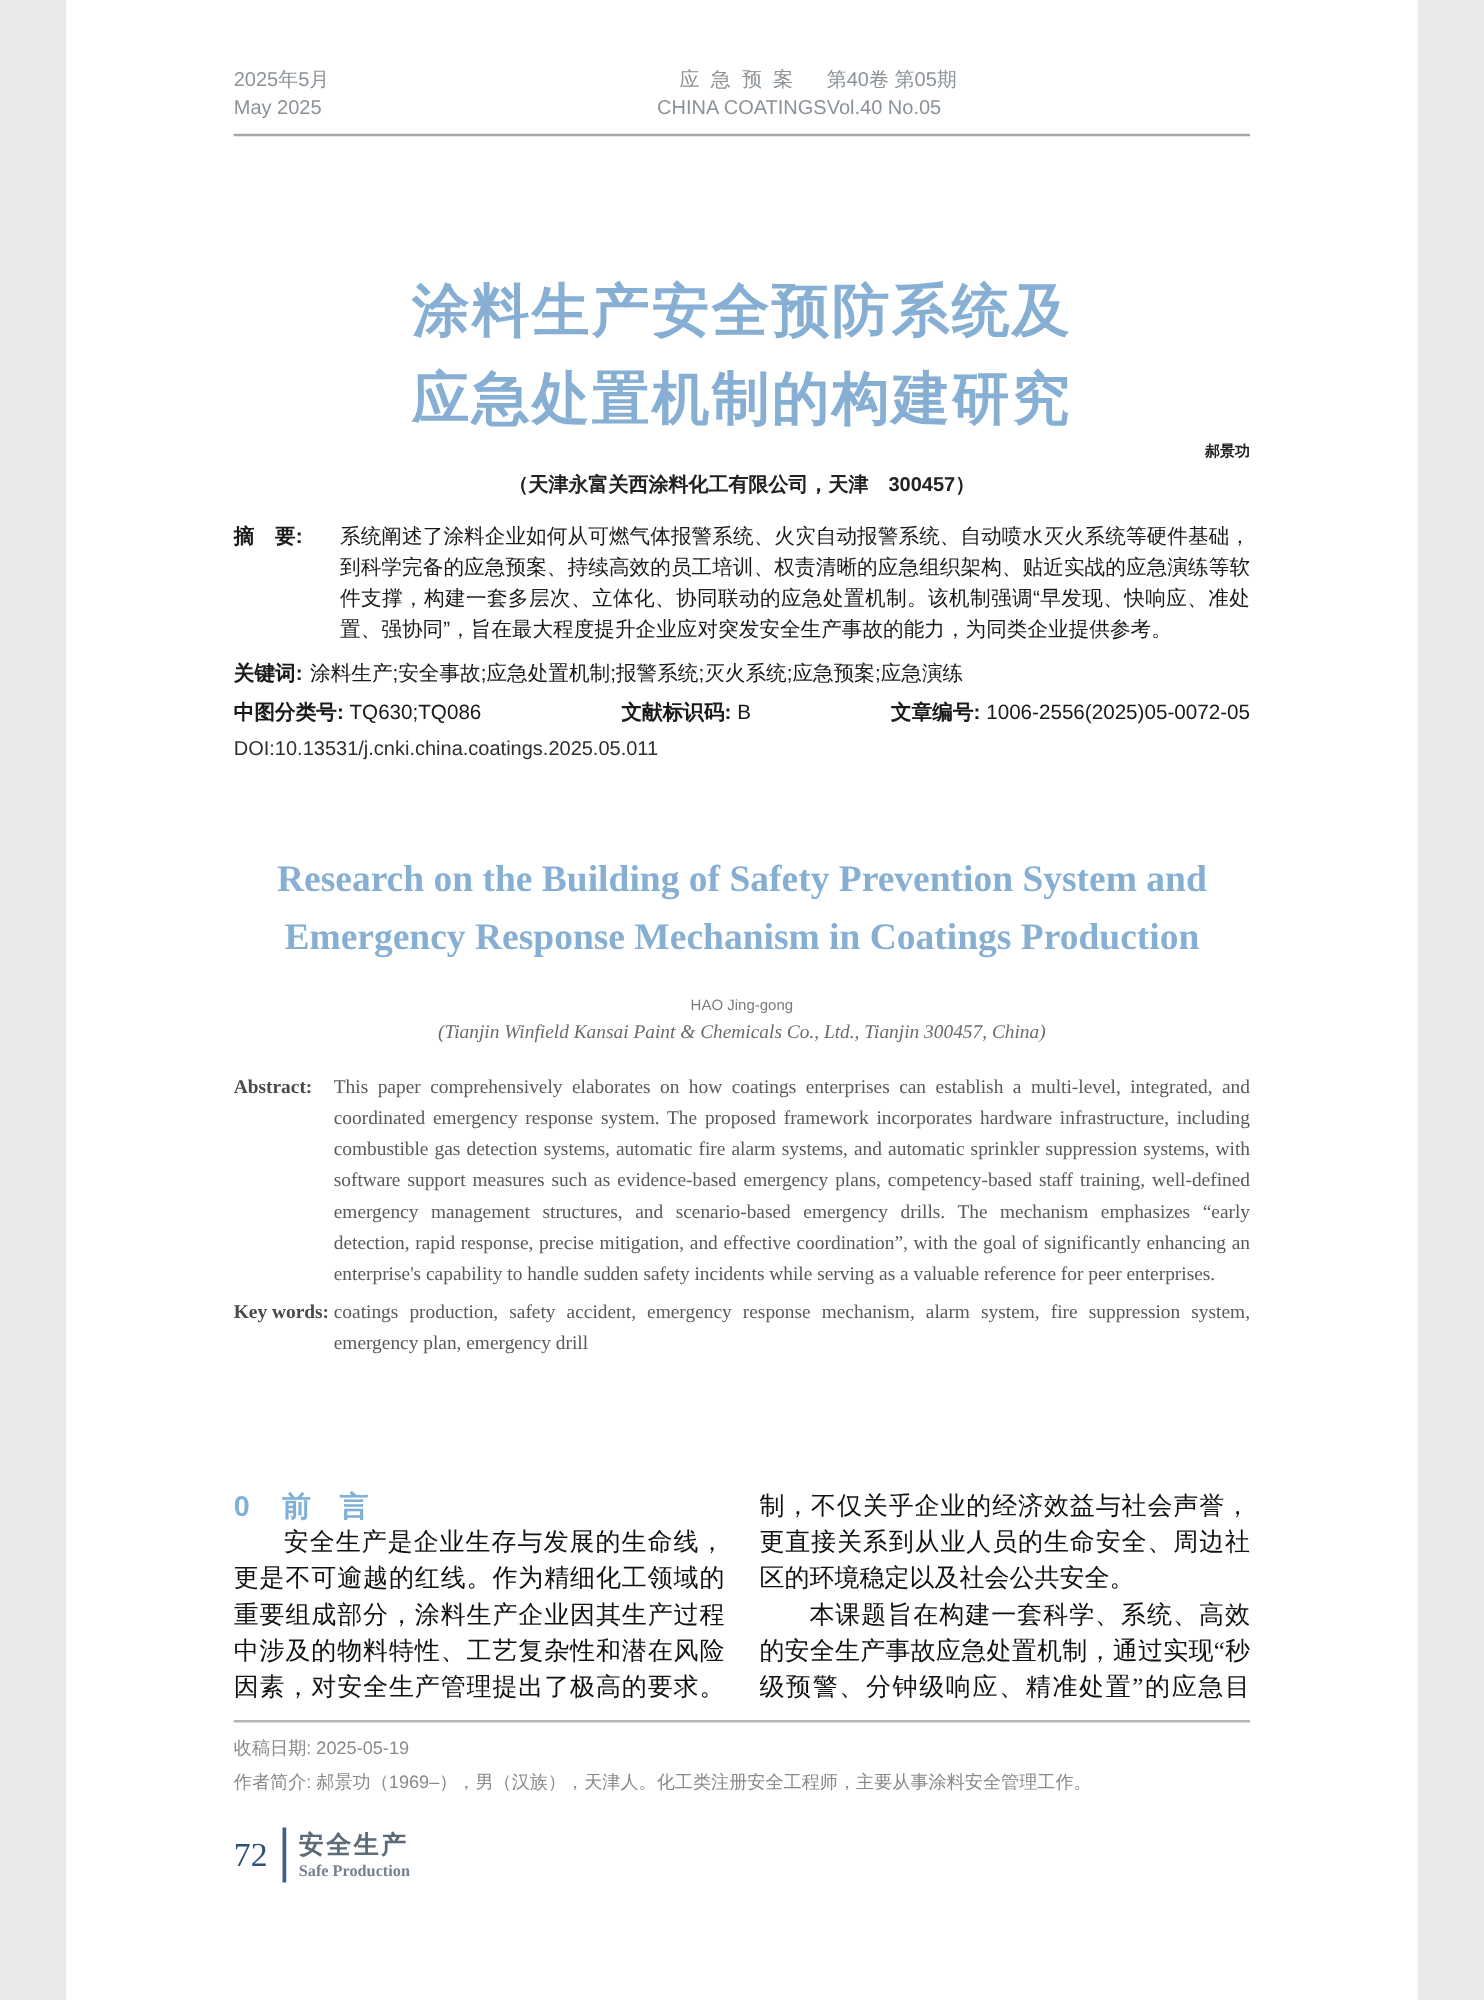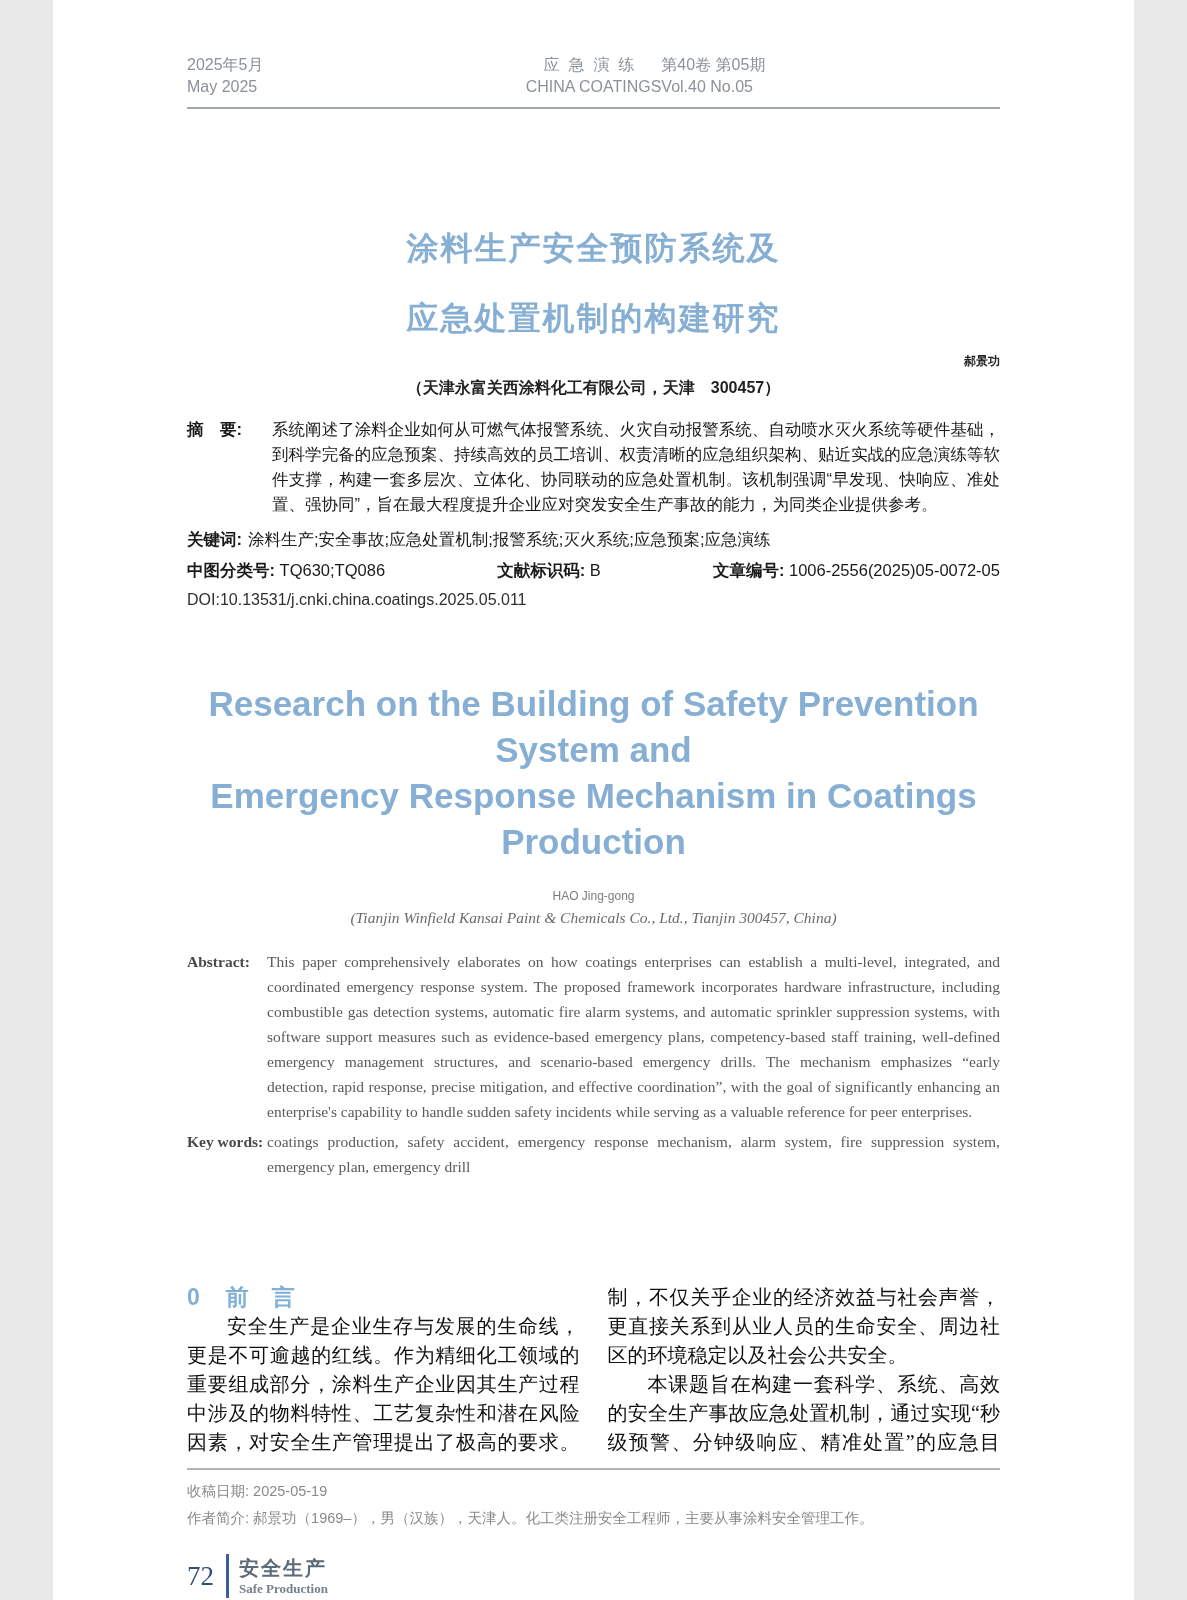--- a/index.html
+++ b/index.html
@@ -27,21 +27,21 @@
   }
   .journal-header .h-left { text-align: left; }
   .journal-header .h-center { text-align: center; }
   .journal-header .h-right { text-align: left; }
   .journal-cn { letter-spacing: 9px; }
   
   .title-cn {
     margin-top: 104px;
     text-align: center;
     color: #86AFD3;
-    font-size: 32px;
+    font-size: 46px;
     font-weight: 700;
     line-height: 70px;
     letter-spacing: 2px;
   }
   .title-cn span { display: block; }
   .author-cn {
     text-align: right;
     font-size: 12px; font-weight: 700; color: #222;
   }
   .affiliation-cn {
@@ -71,22 +71,22 @@
   .doi-row {
     margin-top: 6px;
     font-family: Liberation Sans, sans-serif;
     font-size: 16px; color: #2f2f2f; line-height: 22px;
   }
   
   .title-en {
     margin-top: 70px;
     text-align: center;
     color: #86AFD3;
-    font-family: Liberation Sans, sans-serif;
-    font-size: 35px; font-weight: 700; line-height: 46px;
+    font-family: Liberation Serif, serif;
+    font-size: 30px; font-weight: 700; line-height: 46px;
   }
   .title-en span { display: block; }
   .author-en {
     margin-top: 24px; text-align: center;
     font-size: 12px; color: #7d7d7d;
   }
   .affiliation-en {
     margin-top: 6px; text-align: center;
     font-family: "Liberation Serif", "DejaVu Serif", serif;
     font-style: italic; font-size: 15.5px; color: #6b6b6b;
@@ -157,21 +157,21 @@
 <body>
 
 <div class="page">
 
   <div class="journal-header">
     <div class="h-left">
       <div>2025年5月</div>
       <div>May 2025</div>
     </div>
     <div class="h-center">
-      <div class="journal-cn">应急演练</div>
+      <div class="journal-cn">应急预案</div>
       <div>CHINA COATINGS</div>
     </div>
     <div class="h-right">
       <div>第40卷 第05期</div>
       <div>Vol.40  No.05</div>
     </div>
   </div>
 
   <h1 class="title-cn">
     <span>涂料生产安全预防系统及</span>

